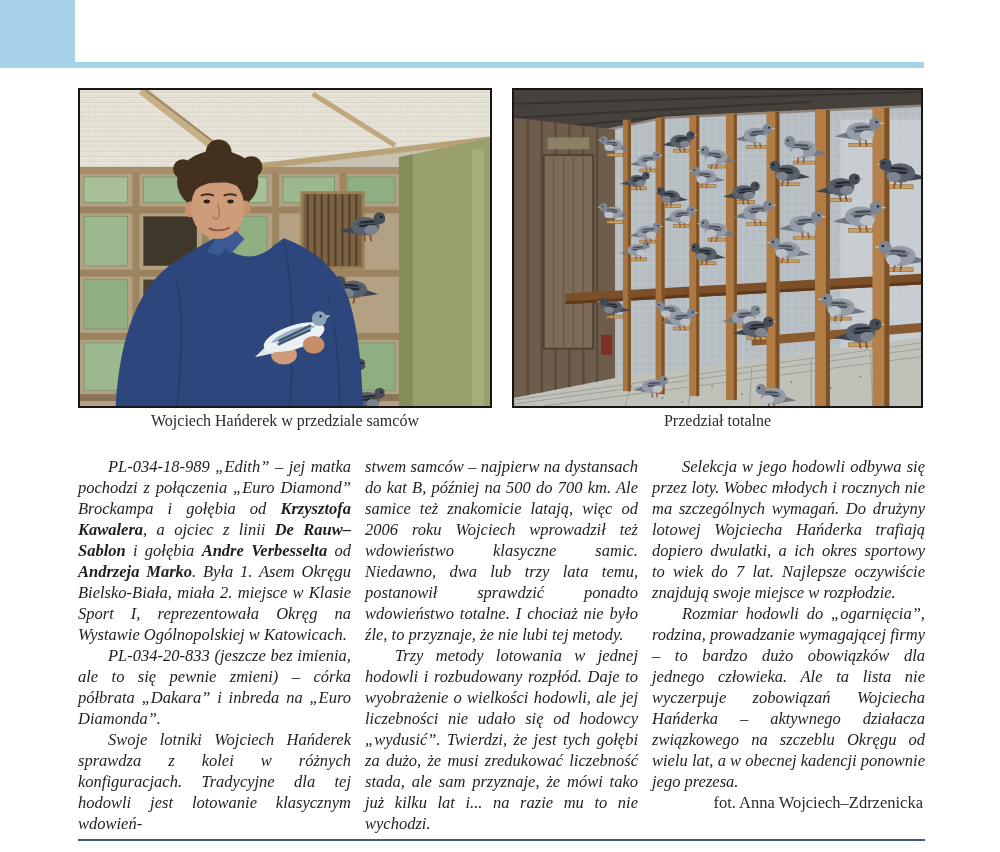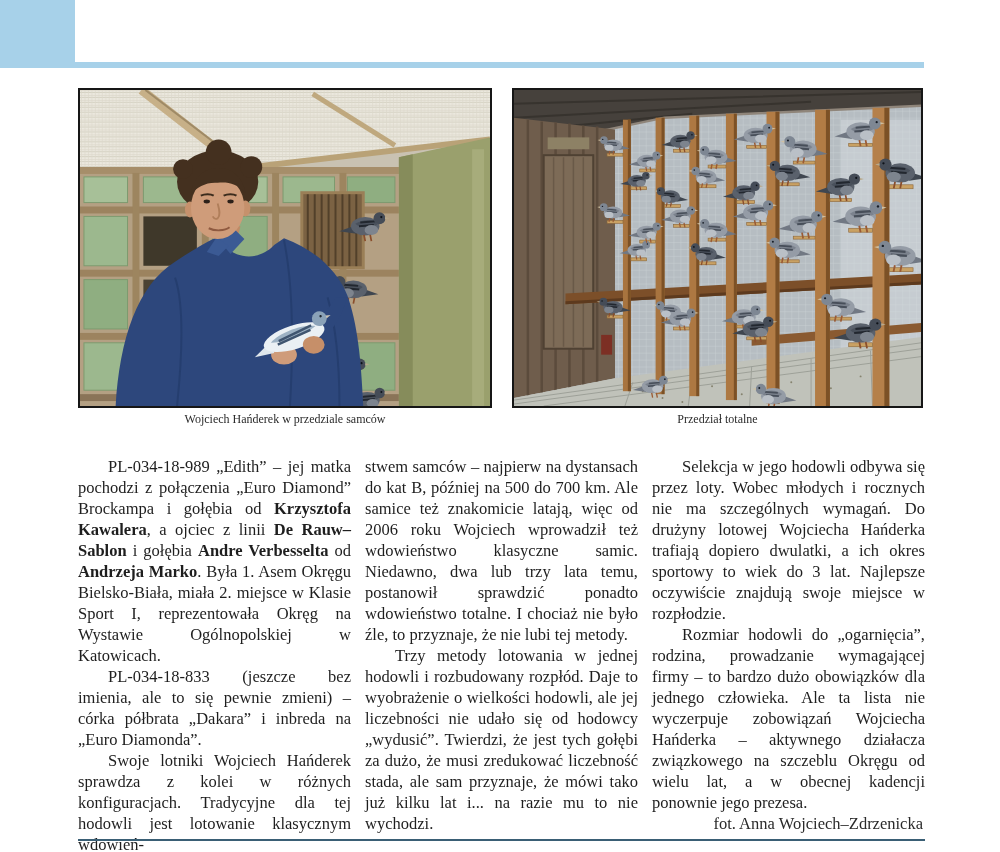--- a/index.html
+++ b/index.html
@@ -5,26 +5,26 @@
   html,body{margin:0;padding:0;background:#ffffff;}
   .page{position:relative;width:1000px;height:852px;background:#ffffff;overflow:hidden;
         font-family:"Liberation Serif","DejaVu Serif",serif;color:#1e1e1e;}
   .corner-block{position:absolute;left:0;top:0;width:75px;height:62px;}
   .top-rule{position:absolute;left:0;top:62px;width:924px;height:6px;}
   .footer-rule{position:absolute;left:78px;top:839px;width:847px;height:2px;}
   figure.photo{position:absolute;margin:0;border:2px solid #161616;box-sizing:border-box;background:#cfc8b8;}
   figure.photo svg{display:block;}
   .photo-left{left:78px;top:88px;width:414px;height:320px;}
   .photo-right{left:512px;top:88px;width:411px;height:320px;}
-  .caption{position:absolute;top:412px;font-size:12px;color:#2a2a2a;text-align:center;}
+  .caption{position:absolute;top:412px;font-size:16px;color:#2a2a2a;text-align:center;}
   .caption-left{left:78px;width:414px;}
   .caption-right{left:512px;width:411px;}
   .columns{position:absolute;left:78px;top:456px;width:847px;display:flex;gap:14px;}
   .col{flex:1;font-size:16.5px;line-height:21px;text-align:justify;}
-  .para{margin:0;}
+  .para{margin:0;font-style:italic;}
   .para.indent{text-indent:30px;}
   .bold{font-weight:bold;}
   .credit{text-align:right;padding-right:2px;color:#2a2a2a;}
   .defs-svg{position:absolute;width:0;height:0;overflow:hidden;}
 </style>
 </head>
 <body>
 
 <svg class="defs-svg" aria-hidden="true">
   <defs>
@@ -283,28 +283,28 @@
       <use href="#pg-d" transform="translate(350,246) scale(1.3)"></use>
       <use href="#pg-l" transform="translate(140,300) scale(0.95)"></use>
       <use href="#pg-l" transform="translate(262,310) scale(-1.1,1.1)"></use>
     </svg>
   </figure>
   <figcaption class="caption caption-right">Przedział totalne</figcaption>
 
   <div class="columns">
     <div class="col">
         <p class="para indent"><span>PL-034-18-989 „Edith” – jej matka pochodzi z połączenia „Euro Diamond” Brockampa i gołębia od </span><span class="bold">Krzysztofa Kawalera</span><span>, a ojciec z linii </span><span class="bold">De Rauw–Sablon</span><span> i gołębia </span><span class="bold">Andre Verbesselta</span><span> od </span><span class="bold">Andrzeja Marko</span><span>. Była 1. Asem Okręgu Bielsko-Biała, miała 2. miejsce w Klasie Sport I, reprezentowała Okręg na Wystawie Ogólnopolskiej w Katowicach.</span></p>
-        <p class="para indent"><span>PL-034-18-833 (jeszcze bez imienia, ale to się pewnie zmieni) – córka półbrata „Dakara” i inbreda na „Euro Diamonda”.</span></p>
+        <p class="para indent"><span>PL-034-20-833 (jeszcze bez imienia, ale to się pewnie zmieni) – córka półbrata „Dakara” i inbreda na „Euro Diamonda”.</span></p>
         <p class="para indent"><span>Swoje lotniki Wojciech Hańderek sprawdza z kolei w różnych konfiguracjach. Tradycyjne dla tej hodowli jest lotowanie klasycznym wdowień-</span></p>
       </div>
     <div class="col">
         <p class="para"><span>stwem samców – najpierw na dystansach do kat B, później na 500 do 700 km. Ale samice też znakomicie latają, więc od 2006 roku Wojciech wprowadził też wdowieństwo klasyczne samic. Niedawno, dwa lub trzy lata temu, postanowił sprawdzić ponadto wdowieństwo totalne. I chociaż nie było źle, to przyznaje, że nie lubi tej metody.</span></p>
         <p class="para indent"><span>Trzy metody lotowania w jednej hodowli i rozbudowany rozpłód. Daje to wyobrażenie o wielkości hodowli, ale jej liczebności nie udało się od hodowcy „wydusić”. Twierdzi, że jest tych gołębi za dużo, że musi zredukować liczebność stada, ale sam przyznaje, że mówi tako już kilku lat i... na razie mu to nie wychodzi.</span></p>
       </div>
     <div class="col">
-        <p class="para indent"><span>Selekcja w jego hodowli odbywa się przez loty. Wobec młodych i rocznych nie ma szczególnych wymagań. Do drużyny lotowej Wojciecha Hańderka trafiają dopiero dwulatki, a ich okres sportowy to wiek do 3 lat. Najlepsze oczywiście znajdują swoje miejsce w rozpłodzie.</span></p>
+        <p class="para indent"><span>Selekcja w jego hodowli odbywa się przez loty. Wobec młodych i rocznych nie ma szczególnych wymagań. Do drużyny lotowej Wojciecha Hańderka trafiają dopiero dwulatki, a ich okres sportowy to wiek do 7 lat. Najlepsze oczywiście znajdują swoje miejsce w rozpłodzie.</span></p>
         <p class="para indent"><span>Rozmiar hodowli do „ogarnięcia”, rodzina, prowadzanie wymagającej firmy – to bardzo dużo obowiązków dla jednego człowieka. Ale ta lista nie wyczerpuje zobowiązań Wojciecha Hańderka – aktywnego działacza związkowego na szczeblu Okręgu od wielu lat, a w obecnej kadencji ponownie jego prezesa.</span></p>
         <div class="credit">fot. Anna Wojciech–Zdrzenicka</div>
       </div>
   </div>
 
   <div class="footer-rule" style="background: rgb(58, 95, 117);"></div>
 </div>
 
 </body></html>

